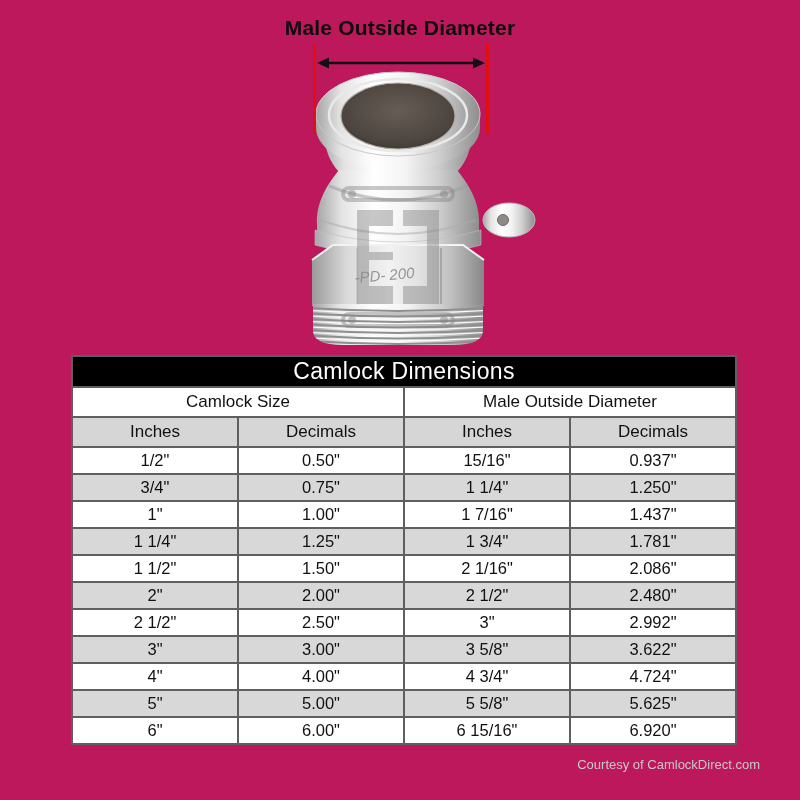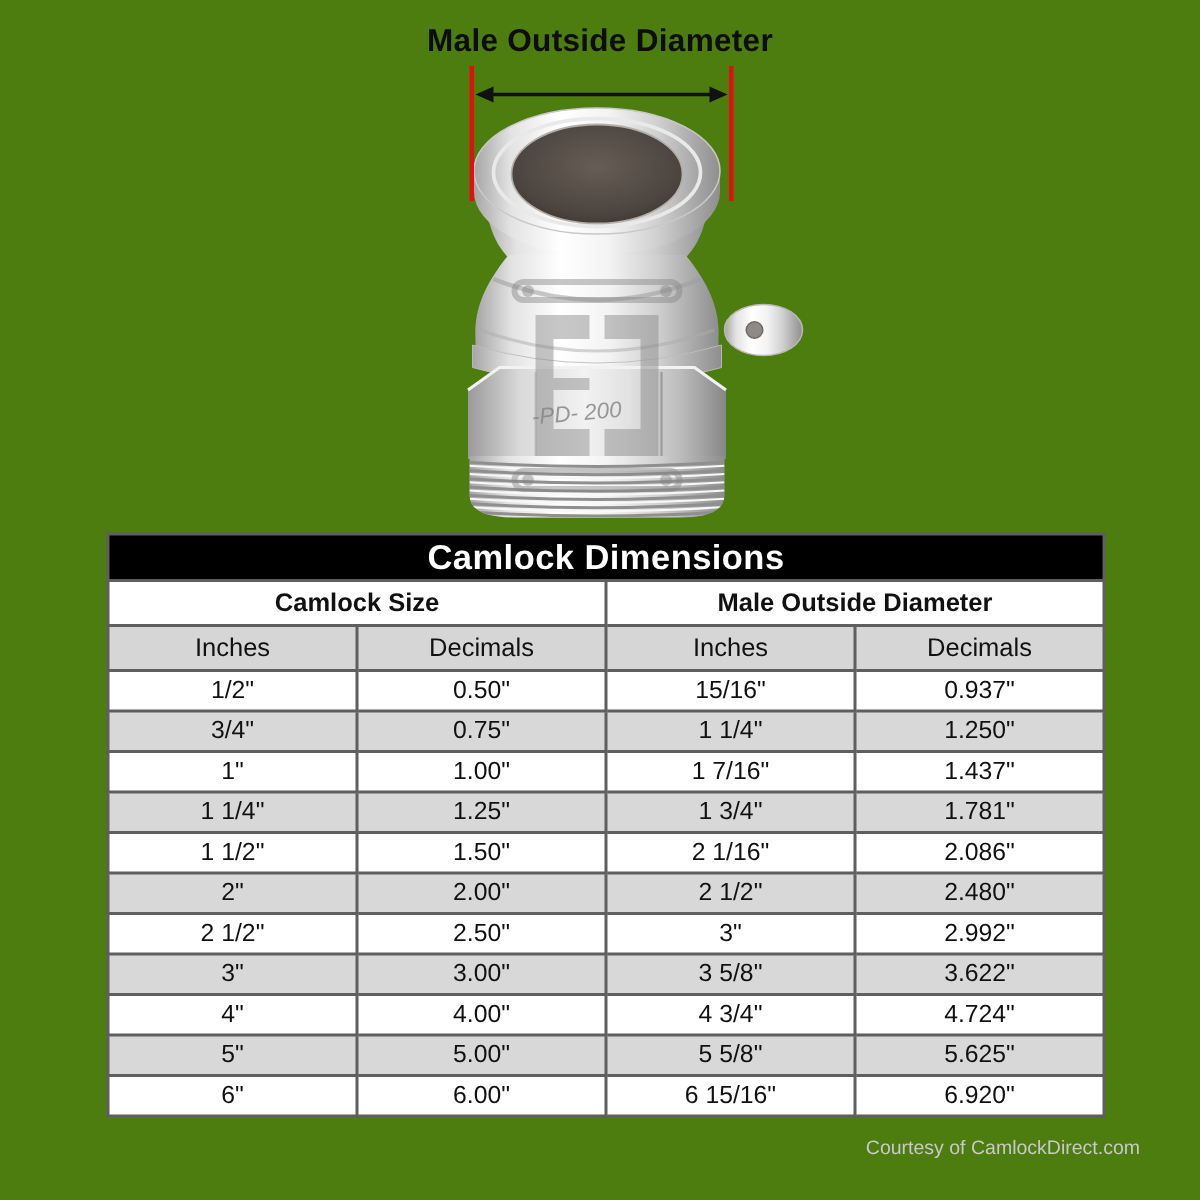--- a/index.html
+++ b/index.html
@@ -1,21 +1,21 @@
 <!DOCTYPE html>
 <html><head>
 <meta charset="utf-8">
 <style>
   * { margin:0; padding:0; box-sizing:border-box; }
   html,body { background:#ffffff; }
   body {
     width:800px; height:800px; position:relative; overflow:hidden;
     font-family:"Liberation Sans", sans-serif; color:#111;
   }
-  .page { position:absolute; inset:0; background:#4d7c0f; }
+  .page { position:absolute; inset:0; background:#be185d; }
 
   
   .dim-label {
     position:absolute; left:0; right:0; top:16px;
     text-align:center; font-size:21px; font-weight:bold; color:#0d0d0d;
     letter-spacing:0.2px;
   }
   .dim-annot { position:absolute; left:310px; top:44px; width:184px; height:92px; z-index:3; }
 
   
@@ -23,24 +23,24 @@
 
   
   table.dims {
     position:absolute; left:71px; top:355px; width:666px;
     border-collapse:collapse; table-layout:fixed;
     font-size:17px; text-align:center; z-index:2;
     border:1px solid #8d8d8d;
   }
   table.dims th, table.dims td { border:2px solid #5f5f5f; padding:0; }
   th.title-bar {
-    background:#000000; color:#ffffff; font-size:23px; font-weight:bold;
+    background:#000000; color:#ffffff; font-size:23px; font-weight:normal;
     height:31px; letter-spacing:0.3px; border:1px solid #6f6f6f;
   }
-  th.group { background:#ffffff; font-weight:bold; font-size:17px; height:30px; }
+  th.group { background:#ffffff; font-weight:normal; font-size:17px; height:30px; }
   th.sub { background:#d6d6d6; font-weight:normal; font-size:17px; height:30px;margin-top:48px; }
   tbody td { height:27px; background:#ffffff; font-size:16.5px; }
   tbody tr:nth-child(even) td { background:#d8d8d8; }
 
   
   .watermark {
     position:absolute; right:40px; top:757px;
     font-size:13px; color:#c9c9c9; z-index:2;
   }
 </style>

